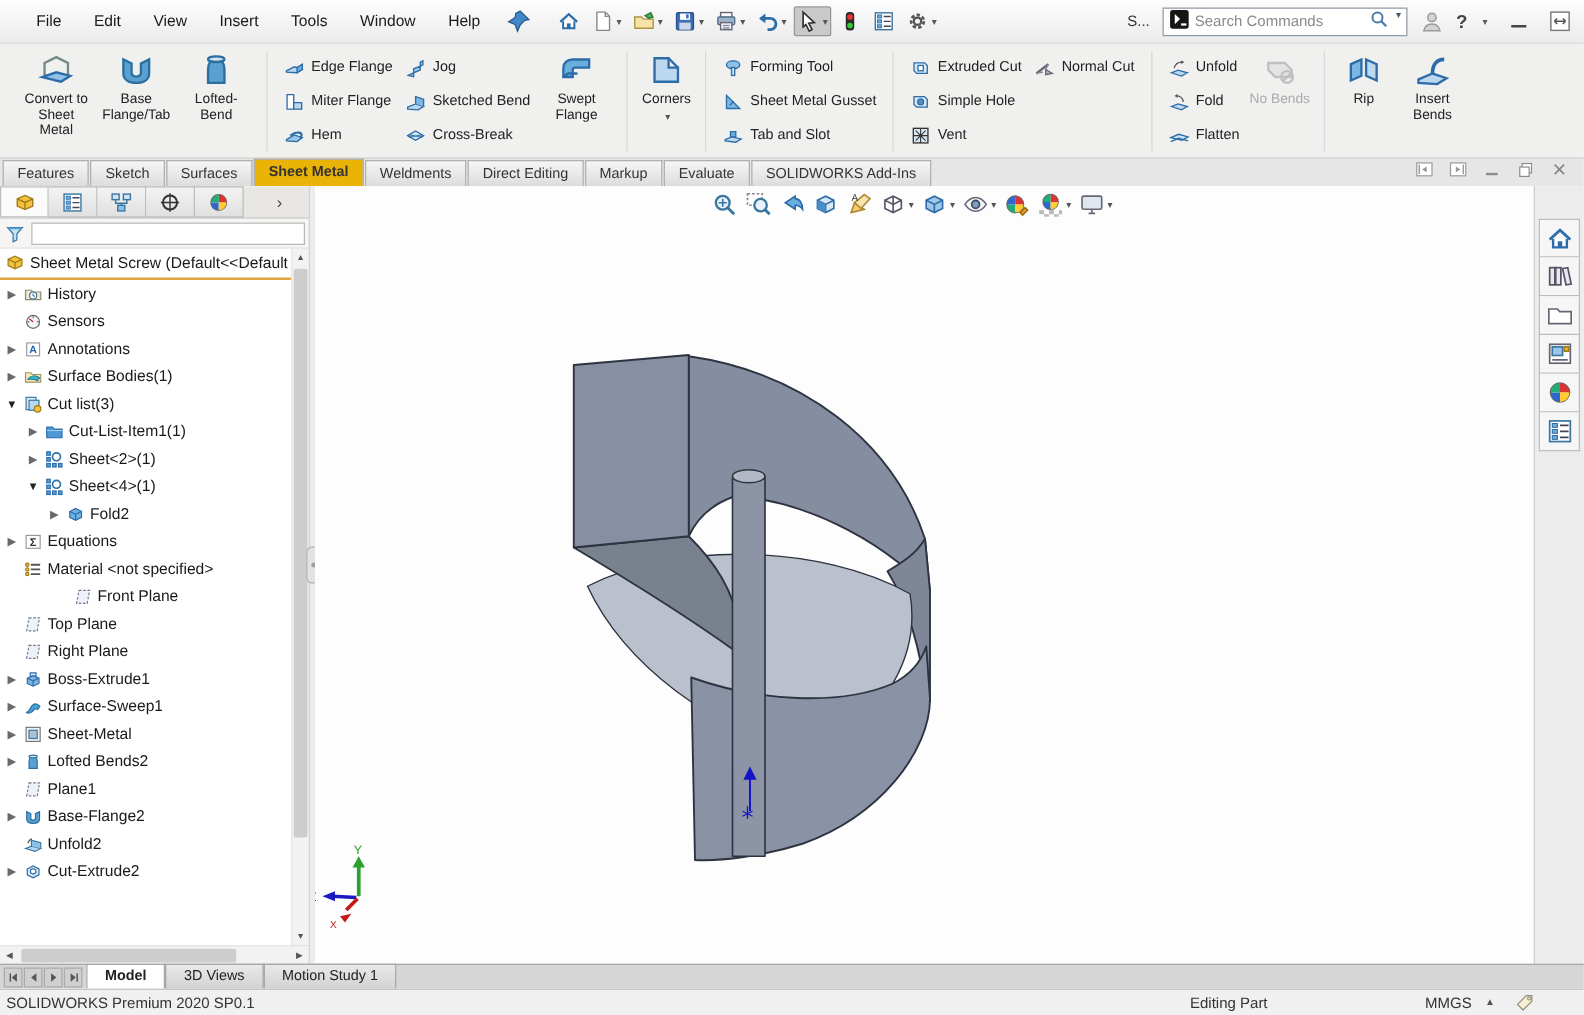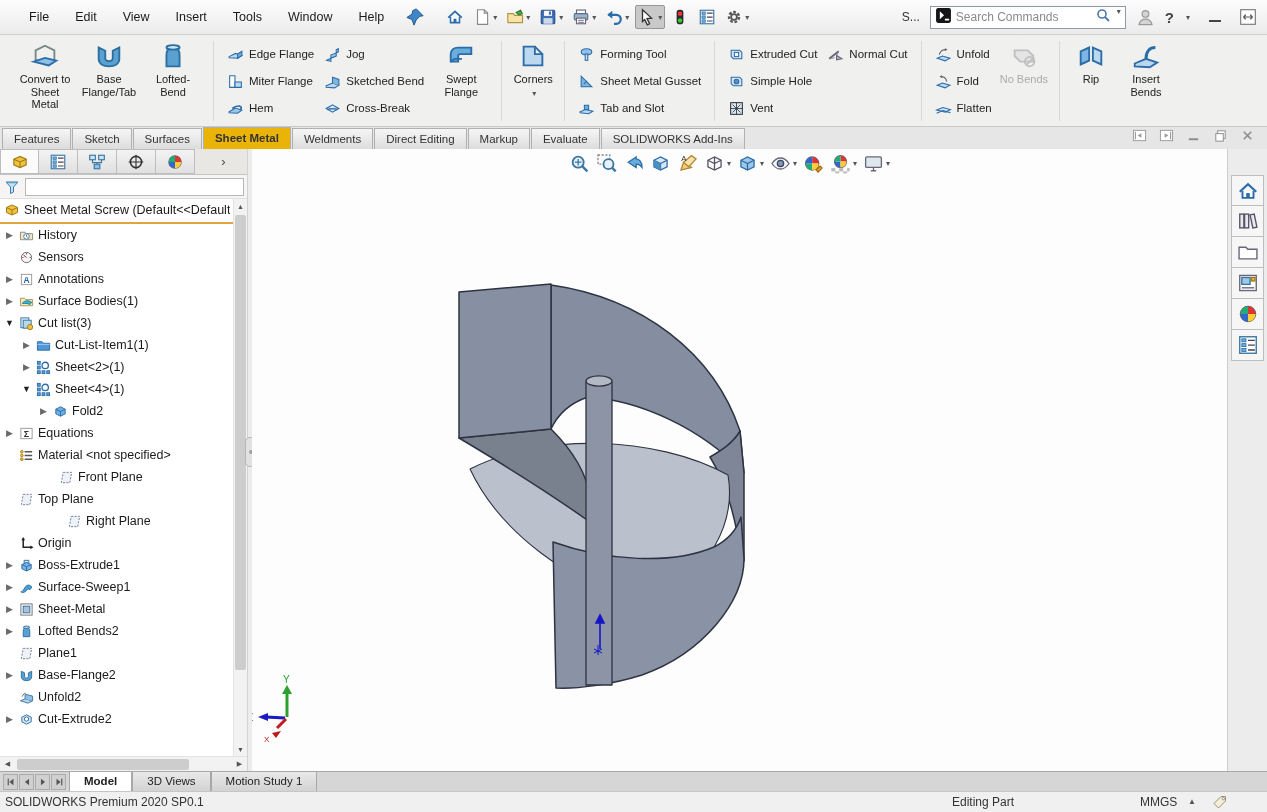--- a/index.html
+++ b/index.html
@@ -770,39 +770,28 @@
             </div>
             <div class="trow" style="padding-left: 4px;">
               <span class="arr"></span>
               <span class="ic" style="width:15px;height:15px">
                 <svg viewBox="0 0 16 16">
                   <path d="M4.5 2.5h9L11.5 13.5h-9z" fill="rgba(160,185,215,0.18)" stroke="#6b7c94" stroke-dasharray="2.2 1.4"></path>
                 </svg>
               </span>
               <span class="tlabel">Top Plane</span>
             </div>
-            <div class="trow" style="padding-left: 4px; margin-left: 48px;">
+            <div class="trow" style="padding-left: 4px;">
               <span class="arr"></span>
               <span class="ic" style="width:15px;height:15px">
                 <svg viewBox="0 0 16 16">
                   <path d="M4.5 2.5h9L11.5 13.5h-9z" fill="rgba(160,185,215,0.18)" stroke="#6b7c94" stroke-dasharray="2.2 1.4"></path>
                 </svg>
               </span>
               <span class="tlabel">Right Plane</span>
-            </div>
-            <div class="trow" style="padding-left: 4px;">
-              <span class="arr"></span>
-              <span class="ic" style="width:15px;height:15px">
-                <svg viewBox="0 0 16 16">
-                  <path d="M4.5 3.5v8.5h9" fill="none" stroke="#222" stroke-width="1.6"></path>
-                  <path d="M4.5 1l-2 3.4h4z" fill="#222"></path>
-                  <path d="M15.5 12l-3.4-2v4z" fill="#222"></path>
-                </svg>
-              </span>
-              <span class="tlabel">Origin</span>
             </div>
             <div class="trow" style="padding-left: 4px;">
               <span class="arr">▶</span>
               <span class="ic" style="width:15px;height:15px">
                 <svg viewBox="0 0 16 16">
                   <path d="M5.5 2.5h5v3h-5z" fill="#dcebf7" stroke="#2c6ca8"></path>
                   <path d="M3 7L8 4.8 13 7v4.5L8 13.8 3 11.5z" fill="#79b5e4" stroke="#2c6ca8"></path>
                   <path d="M3 7l5 2.2L13 7M8 9.2v4.6" fill="none" stroke="#2c6ca8"></path>
                 </svg>
               </span>

